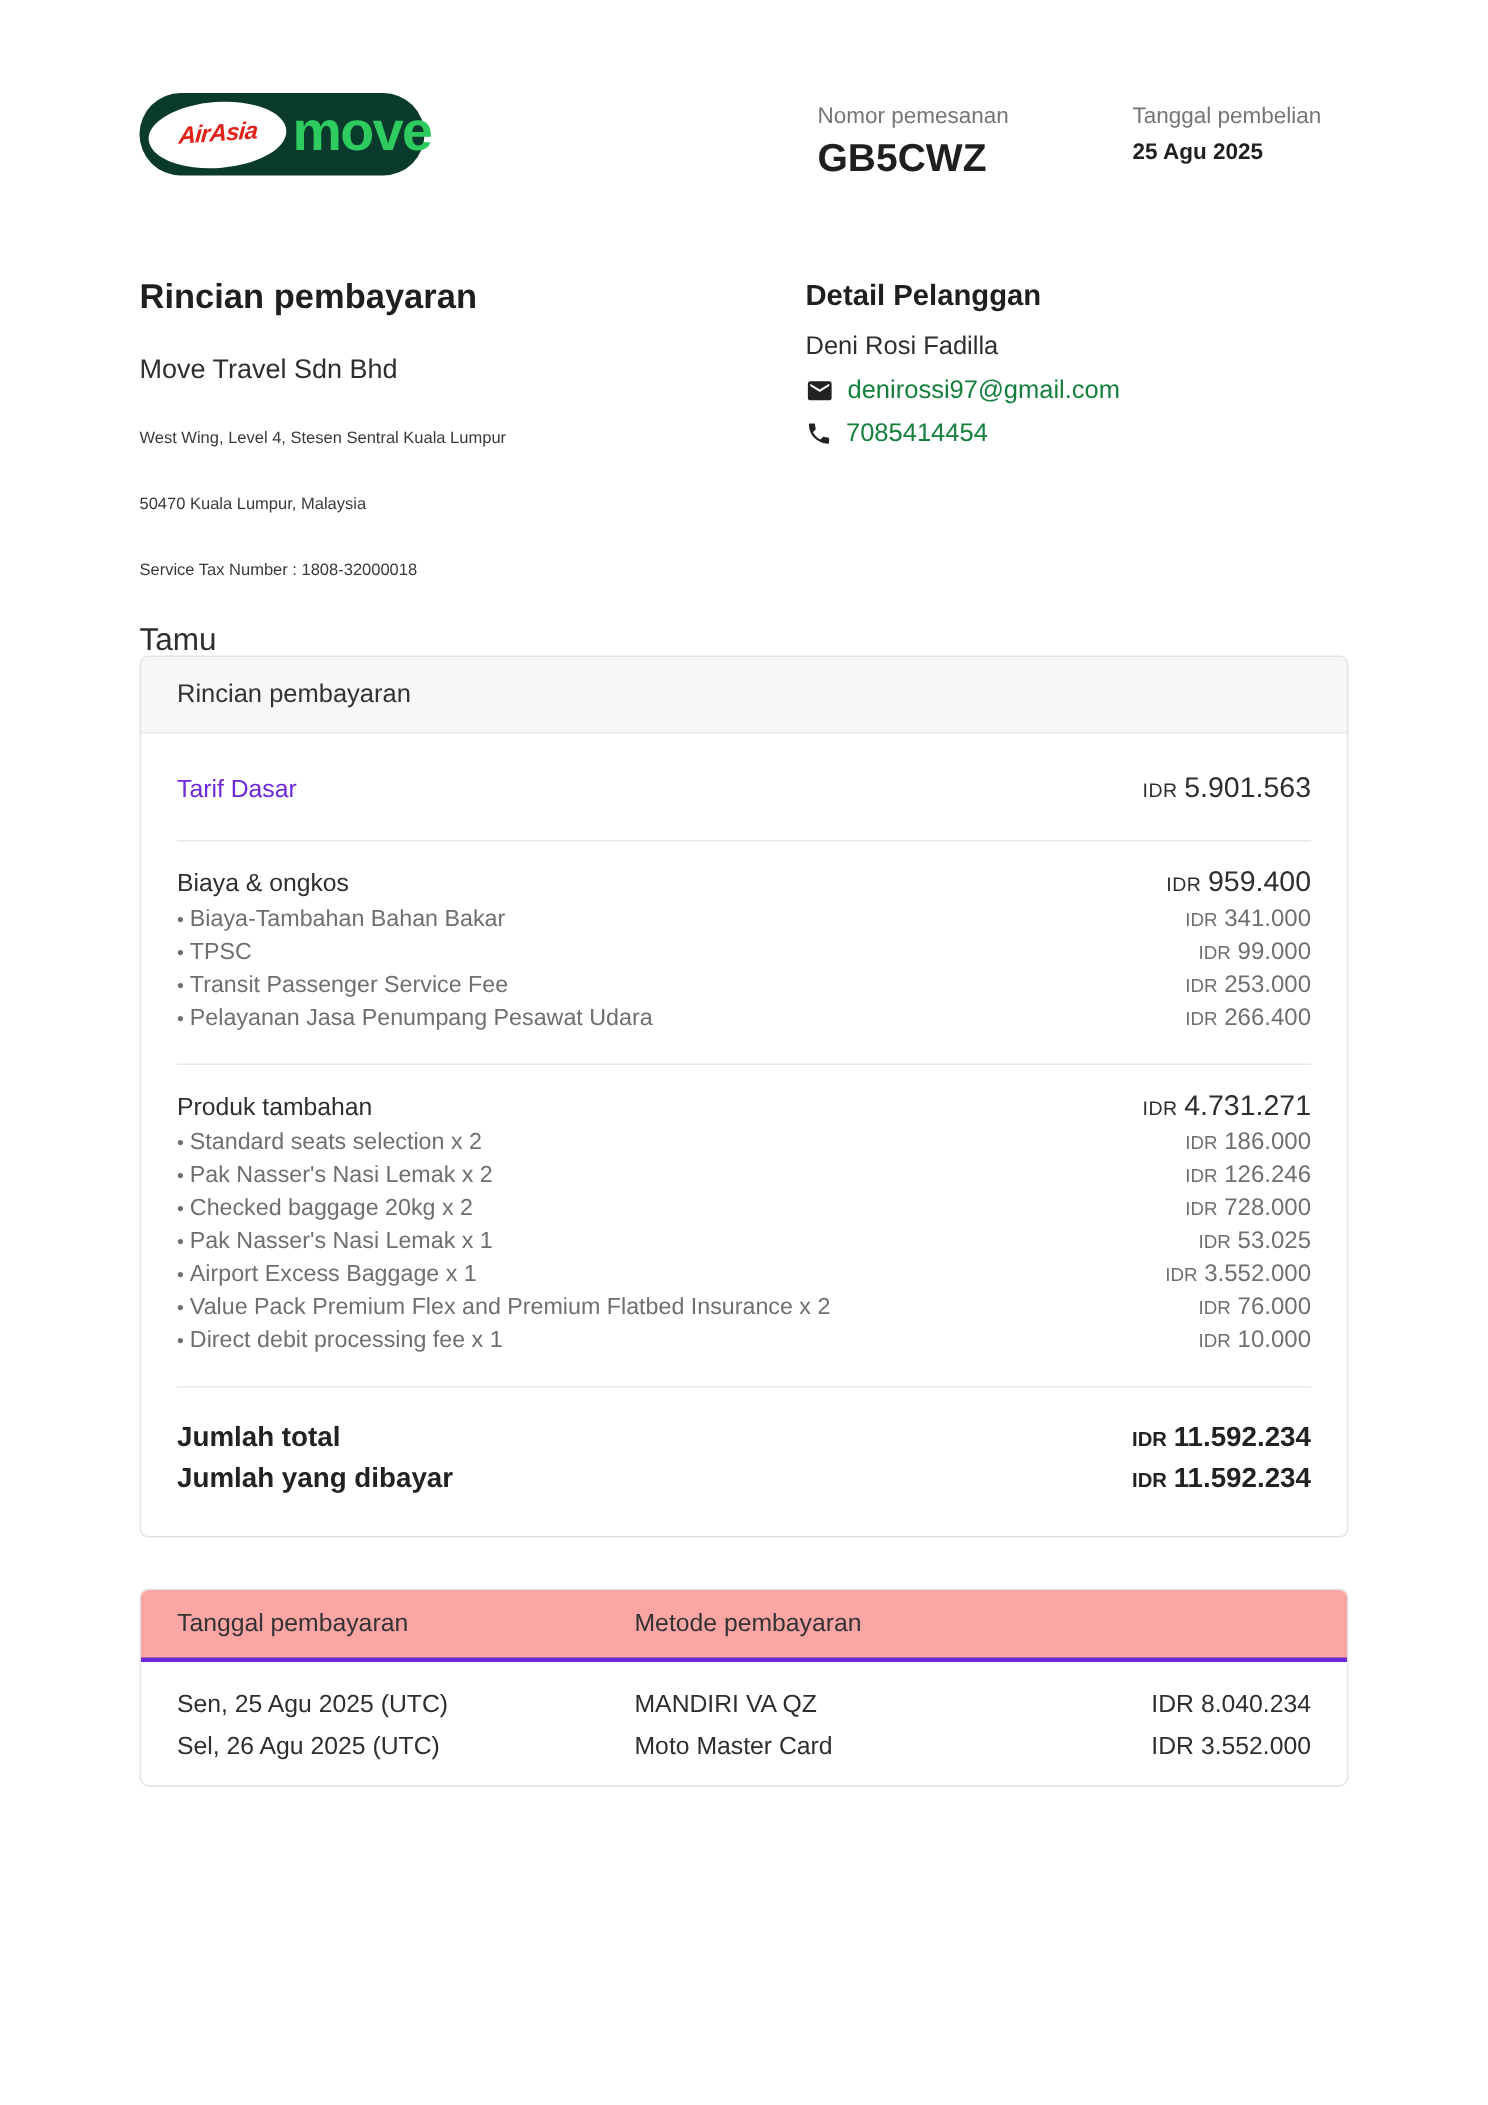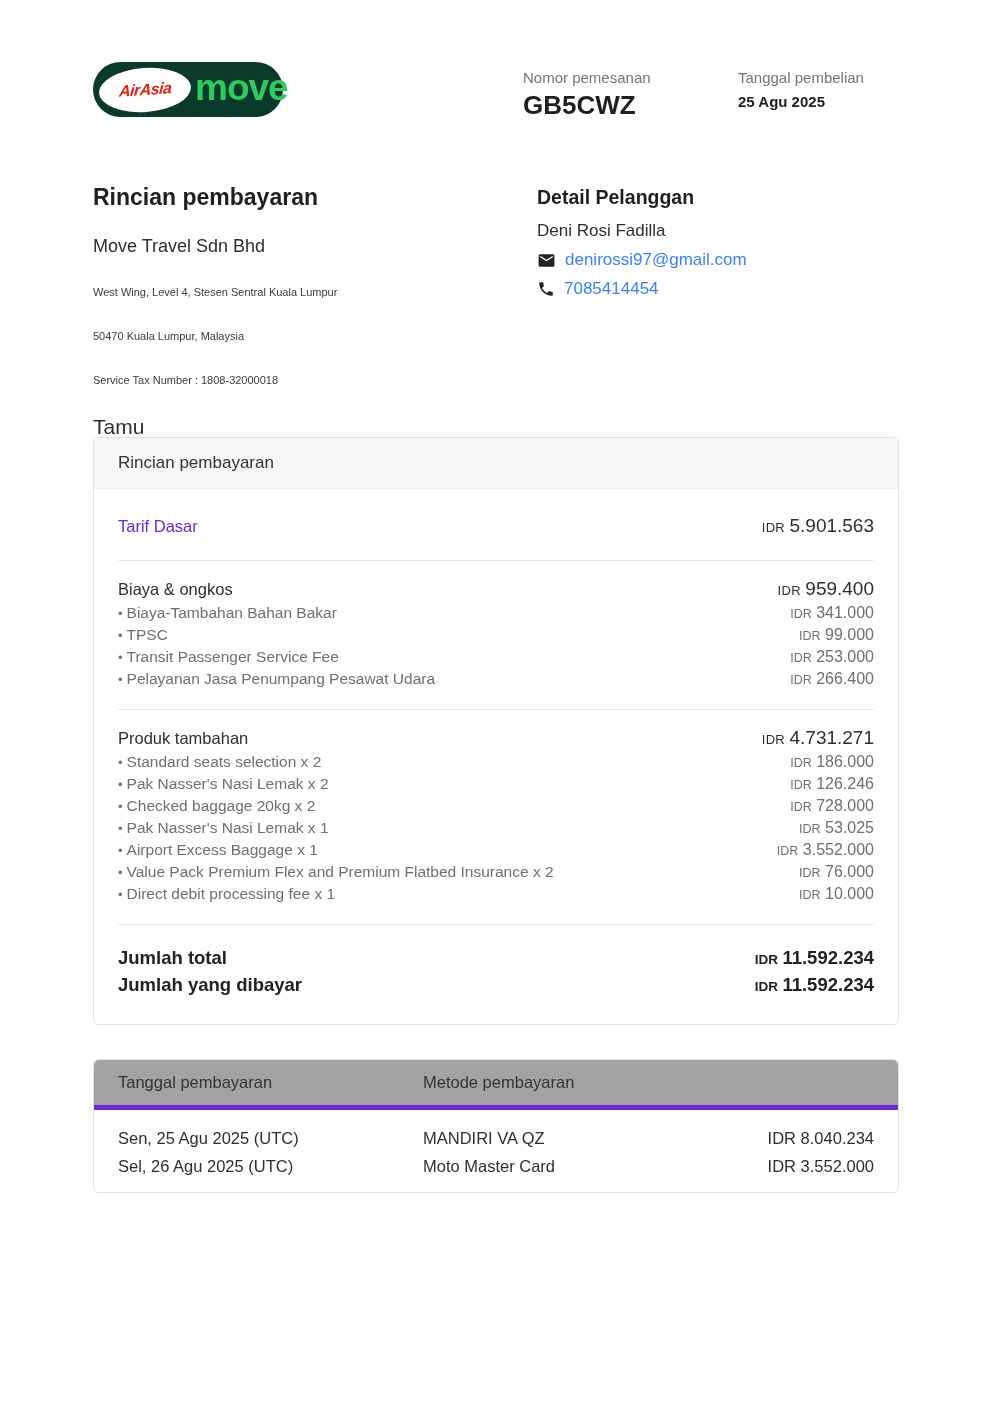--- a/index.html
+++ b/index.html
@@ -49,39 +49,39 @@
   .logo-move {
     color: #2ecc5e;
     font-weight: bold;
     font-size: 37px;
     letter-spacing: -1px;
     margin-left: 4px;
     line-height: 1;
     padding-bottom: 4px;
   }
 
-  .order-block { position: absolute; left: 523px; top: 69px; }
-  .date-block  { position: absolute; left: 738px; top: 69px; }
+  .order-block { position: absolute; left: 545px; top: 69px; }
+  .date-block  { position: absolute; left: 755px; top: 69px; }
   .meta-label  { font-size: 15px; color: #757575; }
   .order-value { font-size: 26px; font-weight: bold; color: #1f1f1f; margin-top: 4px; }
   .date-value  { font-size: 15px; font-weight: bold; color: #1f1f1f; margin-top: 7px; }
 
   
   .merchant { position: absolute; left: 93px; top: 184px; width: 430px; }
   .merchant-title { font-size: 23px; font-weight: bold; color: #1f1f1f; }
   .merchant-name { font-size: 18px; color: #2e2e2e; margin-top: 25px; }
   .merchant-line { font-size: 11px; color: #3a3a3a; margin-top: 27px; line-height: 1.55; }
   .guest-label { font-size: 21px; color: #2e2e2e; margin-top: 26px; }
   .guest-line { font-size: 18px; color: #2e2e2e; margin-top: 10px; }
   .guest-type { color: #8d8d8d; }
 
   .customer { position: absolute; left: 537px; top: 186px; width: 380px; }
   .customer-title { font-size: 19.5px; font-weight: bold; color: #1f1f1f; }
   .customer-name { font-size: 17px; color: #2e2e2e; margin-top: 12px; }
-  .contact-row { display: flex; align-items: center; gap: 9px; margin-top: 9px; font-size: 17px; color: #3b82f6; }
+  .contact-row { display: flex; align-items: center; gap: 9px; margin-top: 9px; font-size: 17px; color: #15803d; }
   .contact-row svg { flex: 0 0 auto; display: block; }
 
   
   .card {
     position: absolute;
     left: 93px;
     width: 806px;
     background: #ffffff;
     border: 1px solid #e4e4e4;
     border-radius: 6px;
@@ -120,22 +120,22 @@
   .total-row { display: flex; justify-content: space-between; align-items: baseline; margin-top: 5px; }
   .total-label { font-size: 18.5px; font-weight: bold; color: #222222; }
   .total-amount { white-space: nowrap; color: #222222; font-weight: bold; }
   .total-amount .cur { font-size: 13.5px; }
   .total-amount .val { font-size: 18.5px; }
 
   
   .card-payments-table { top: 1059px; }
   .pt-header {
     display: flex;
-    background: #a3a3a3;
-    border-bottom: 5px solid #6d28d9;
+    background: #fca5a5;
+    border-bottom: 3px solid #6d28d9;
     padding: 13px 24px;
     font-size: 16.5px;
     color: #333333;
   }
   .pt-col-date { width: 305px; flex: 0 0 auto; }
   .pt-col-method { flex: 1 1 auto; }
   .pt-body { padding: 10px 24px 16px 24px; }
   .pt-row { display: flex; align-items: baseline; margin-top: 9px; font-size: 16.5px; color: #2e2e2e; }
   .pt-amount { flex: 0 0 auto; text-align: right; white-space: nowrap; }
 </style>

